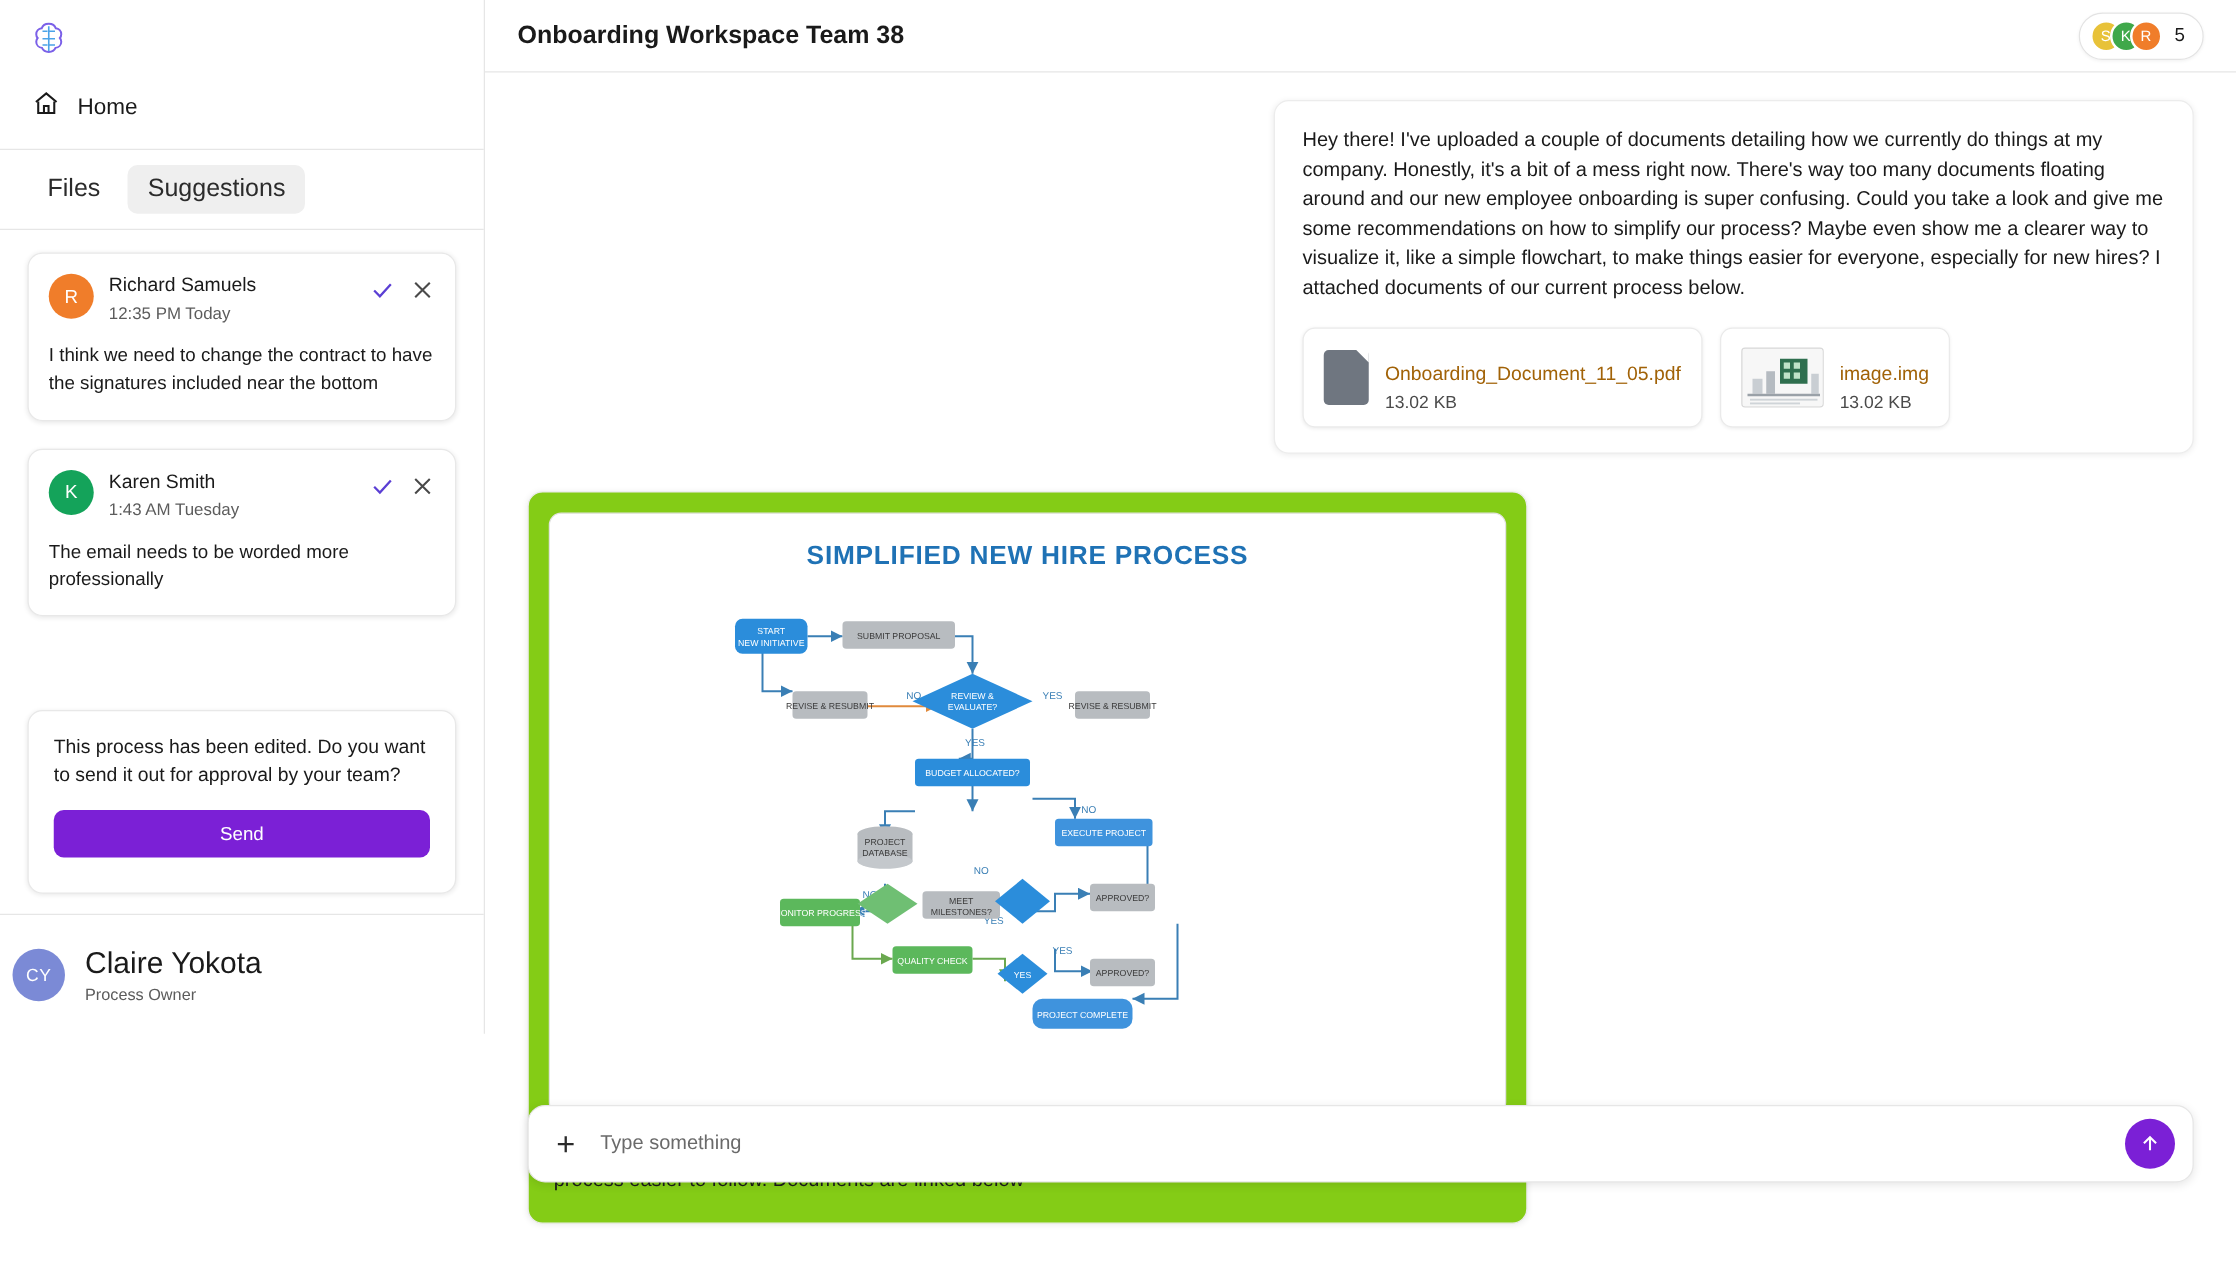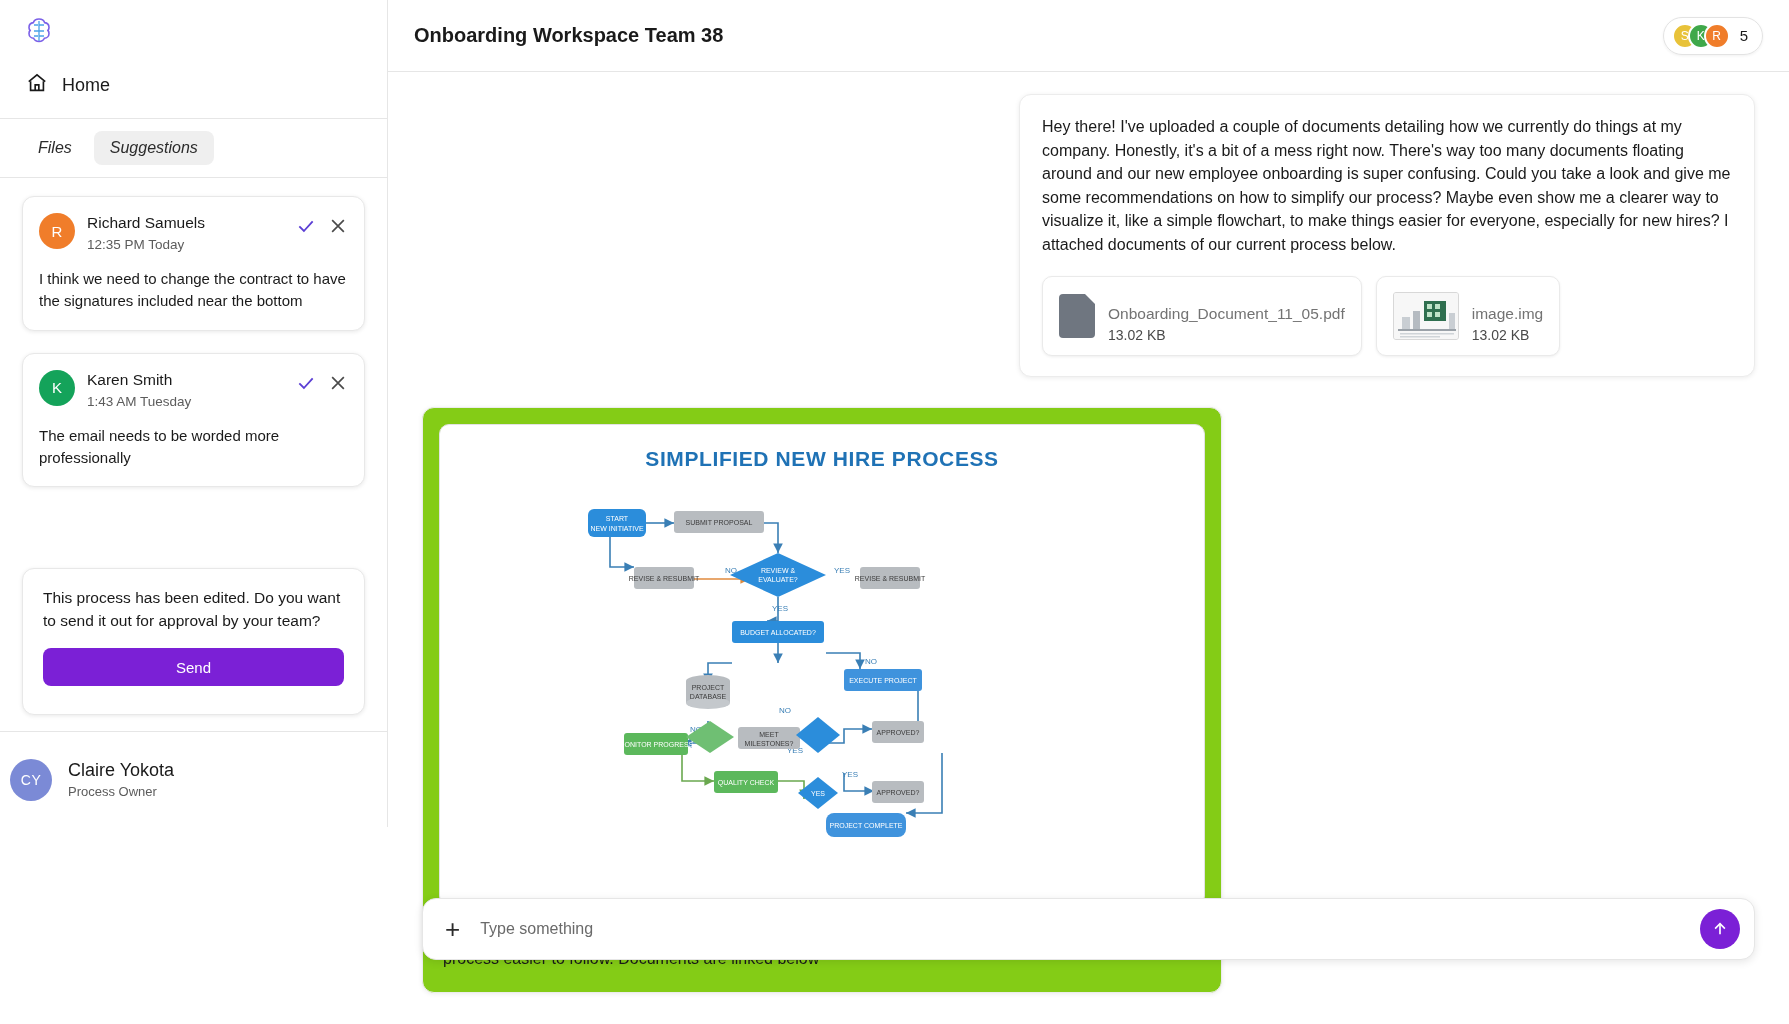--- a/index.html
+++ b/index.html
@@ -39,26 +39,25 @@
   }
   .home-label { font-size: 18px; color: #1a1a1a; }
   .tabs-row {
     display: flex;
     align-items: center;
     gap: 6px;
     padding: 12px 22px;
     border-bottom: 1px solid #e6e6e6;
   }
   .tab {
-    font-size: 16px;
+    font-size: 20px;
     color: #2b2b2b;
     padding: 8px 16px;
     border-radius: 8px;
     cursor: pointer;
-    font-style: italic;
   }
   .tab.active { background: #efefef; }
 
   .suggestions-area {
     padding: 18px 22px 0 22px;
     flex: 1 1 auto;
     overflow: hidden;
   }
   .sugg-card {
     background: #ffffff;
@@ -122,27 +121,27 @@
     gap: 16px;
     height: 96px;
     flex: 0 0 96px;
   }
   .avatar-lg {
     width: 42px; height: 42px; border-radius: 50%;
     background: #7b8ad6; color: #ffffff;
     display: flex; align-items: center; justify-content: center;
     font-size: 14px; letter-spacing: .5px;
   }
-  .user-name { font-size: 18px; }
+  .user-name { font-size: 24px; }
   .user-role { font-size: 13px; color: #5c5c5c; margin-top: 3px; }
 
   
   .main { flex: 1 1 auto; position: relative; height: 1024px; background:#fff;}
   .topbar {
-    height: 72px;
+    height: 58px;
     border-bottom: 1px solid #e6e6e6;
     display: flex;
     align-items: center;
     padding: 0 26px;
     justify-content: space-between;
     text-align: center;
   }
   .topbar-title { font-size: 20px; font-weight: bold; }
   .members {
     display: flex;
@@ -198,21 +197,21 @@
     border-radius: 4px;
     position: relative;
   }
   .file-thumb:after {
     content: "";
     position: absolute; top: 0; right: 0;
     border-width: 0 10px 10px 0;
     border-style: solid;
     border-color: transparent #ffffff transparent transparent;
   }
-  .attach-name { font-size: 15.5px; color: #737373; margin-top: 16px; }
+  .attach-name { font-size: 15.5px; color: #a16207; margin-top: 16px; }
   .attach-size { font-size: 14px; color: #4a4a4a; margin-top: 4px; }
   .img-thumb {
     width: 66px; height: 48px;
     border: 1px solid #d8d8d8;
     background: #f4f4f4;
     border-radius: 3px;
     overflow: hidden;
   }
 
   .bot-msg {

